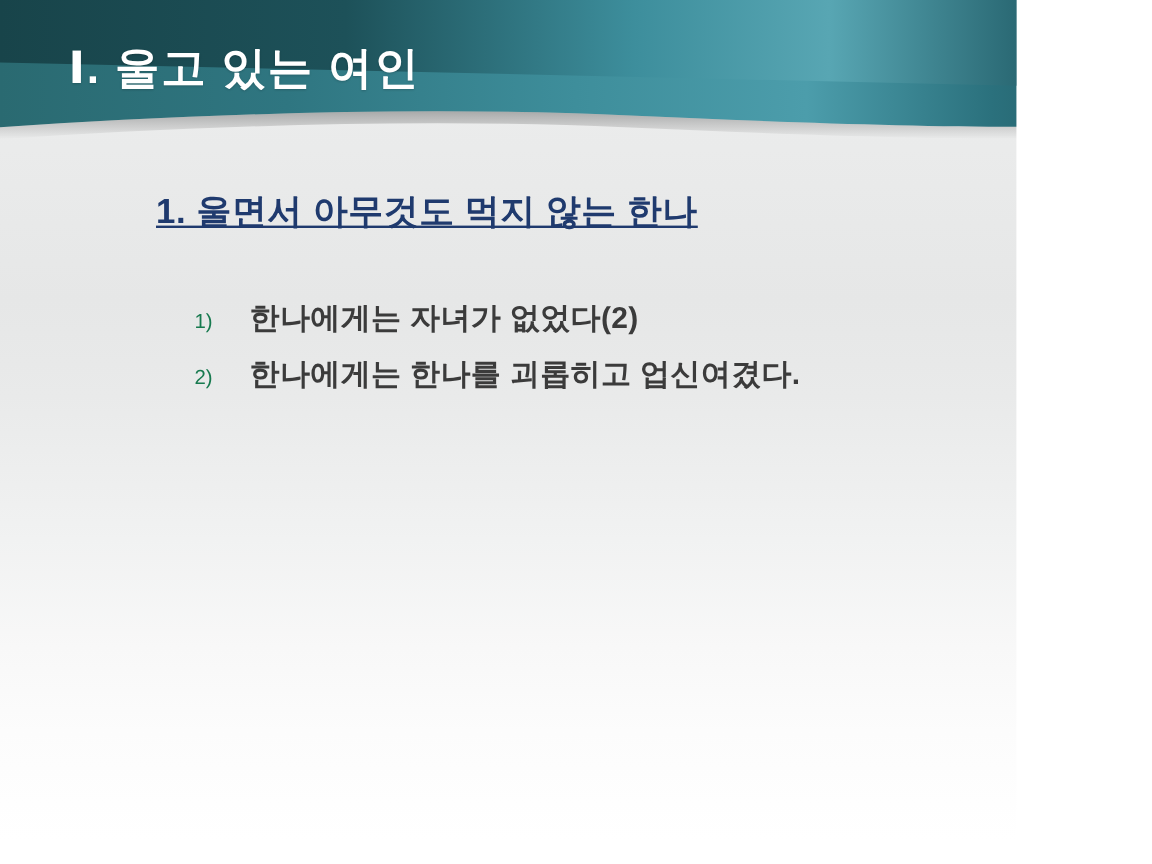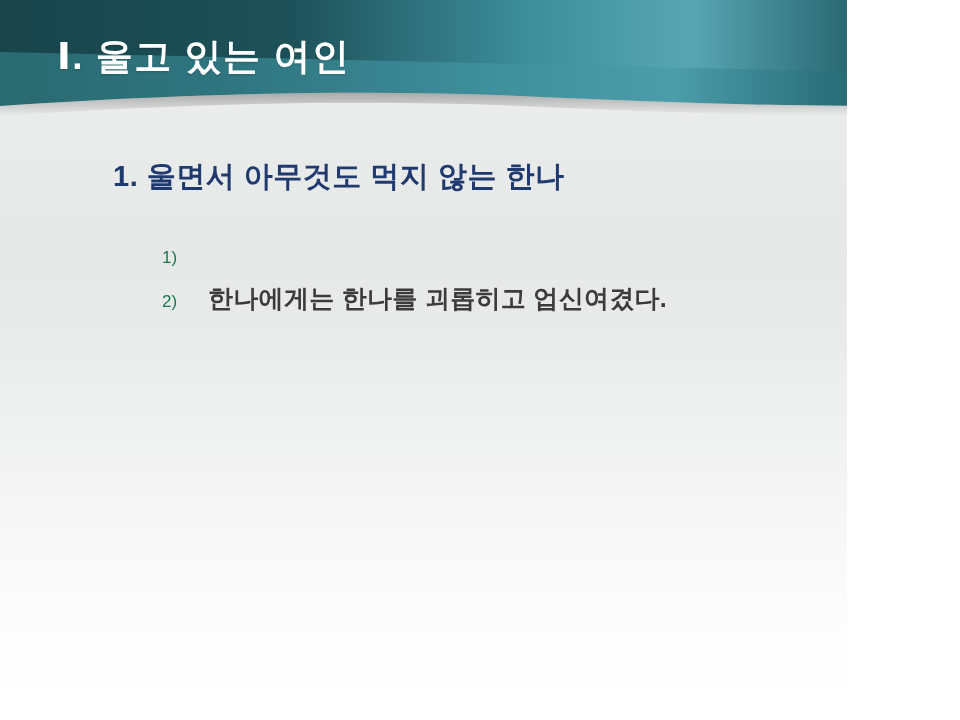--- a/index.html
+++ b/index.html
@@ -56,27 +56,28 @@
   #content {
     position: absolute;
     left: 0;
     top: 130px;
     width: 960px;
     z-index: 4;
   }
 
   .level1-item {
     position: absolute;
-    left: 113px;
+    left: 130px;
     top: 27px;
     font-size: 29px;
     font-weight: bold;
     color: #1f3a6e;
     letter-spacing: 0.5px;
     white-space: nowrap;
+    text-decoration: underline;
   }
 
   .level2-list {
     position: absolute;
     left: 162px;
     top: 118px;
     margin: 0;
     padding: 0;
     list-style: none;
   }
@@ -149,20 +150,21 @@
 
   <div id="slide-title" style="color: rgb(255, 255, 255);">Ⅰ. 울고 있는 여인</div>
 
   <div id="content">
 
     <div class="level1-item" style="color: rgb(31, 58, 110);">1. 울면서 아무것도 먹지 않는 한나</div>
 
     <ul class="level2-list">
       <li class="level2-item">
         <span class="level2-marker" style="color: rgb(23, 122, 79);">1)</span>
+        <span class="level2-text" style="color: rgb(59, 59, 59);">한나에게는 자녀가 없었다(2)</span>
       </li>
       <li class="level2-item">
         <span class="level2-marker" style="color: rgb(23, 122, 79);">2)</span>
         <span class="level2-text" style="color: rgb(59, 59, 59);">한나에게는 한나를 괴롭히고 업신여겼다.</span>
       </li>
     </ul>
 
   </div>
 
 </div>

